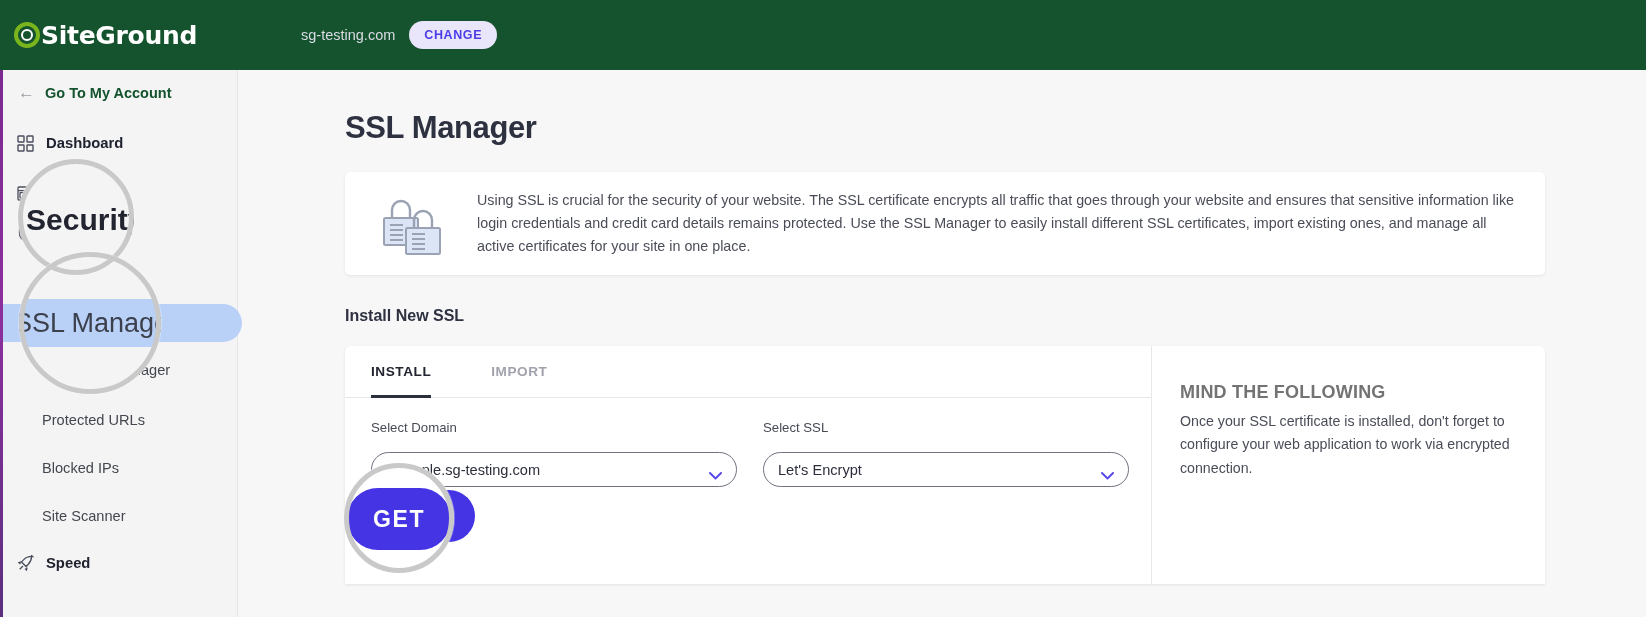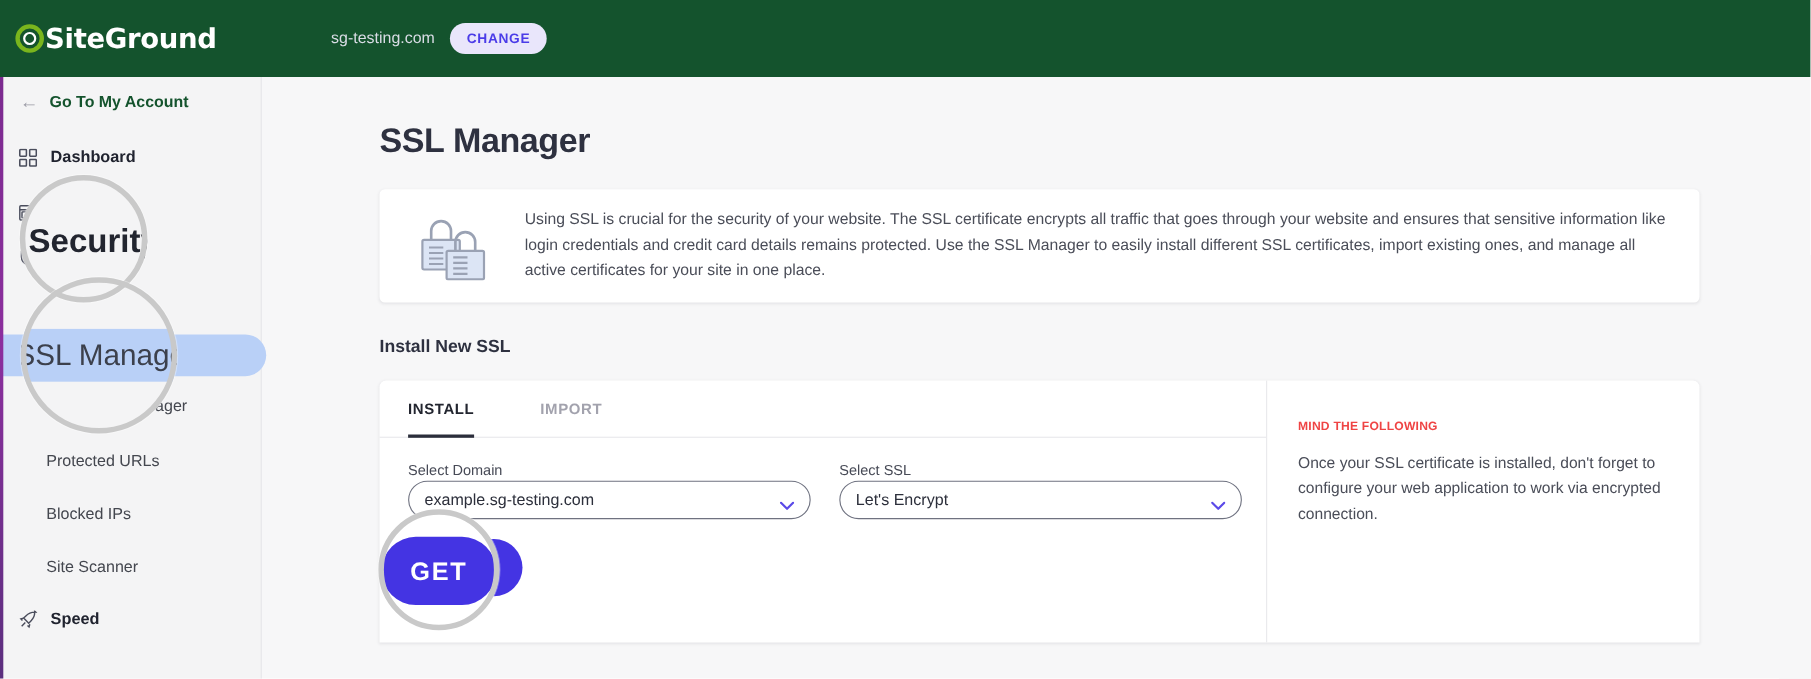--- a/index.html
+++ b/index.html
@@ -116,21 +116,21 @@
   .tab.active { color:#22252f; margin-left:26px; }
   .tab.inactive { color:#a2a2ad; margin-left:60px; }
   .tab.active::after {
     content:""; position:absolute; left:0; right:0; bottom:0;
     height:3px; background:#2b2e3b;
   }
 
   .field { position:absolute; top:74px; }
   .field.domain { left:26px; width:366px; }
   .field.ssl { left:418px; width:366px; }
-  .field-label { font-size:13.2px; color:#474a56; font-weight:400; margin-bottom:2px; }
+  .field-label { font-size:13.2px; color:#474a56; font-weight:400; margin-bottom:17px; }
   .select-box {
     height:35px; border:1px solid #6f7280; border-radius:18px;
     background:#ffffff; display:flex; align-items:center;
     padding:0 14px; cursor:pointer; position:relative;
   }
   .select-value { font-size:14.6px; color:#2c2f3b; }
   .chev {
     position:absolute; right:14px; top:50%; transform:translateY(-50%);
     width:13px; height:8px; color:#5b4ae8;
   }
@@ -138,21 +138,21 @@
   .get-btn {
     position:absolute; left:26px; top:144px;
     width:104px; height:52px; border-radius:26px;
     background:#4434e3; color:#ffffff; border:none; cursor:pointer;
     font-size:18px; font-weight:700; letter-spacing:1.3px;
     display:flex; align-items:center; justify-content:center;
   }
 
   .mind-title {
     position:absolute; left:28px; top:36px;
-    font-size:11px; font-weight:700; color:#ef4444; letter-spacing:0.2px;
+    font-size:18px; font-weight:700; color:#737373; letter-spacing:0.2px;
   }
   .mind-text {
     position:absolute; left:28px; top:64px; width:330px;
     font-size:14.2px; color:#4a4d58; line-height:1.64;
   }
 
   
   .lens {
     position:absolute; border-radius:50%;
     border:5px solid #c9c9c9; background:transparent;

